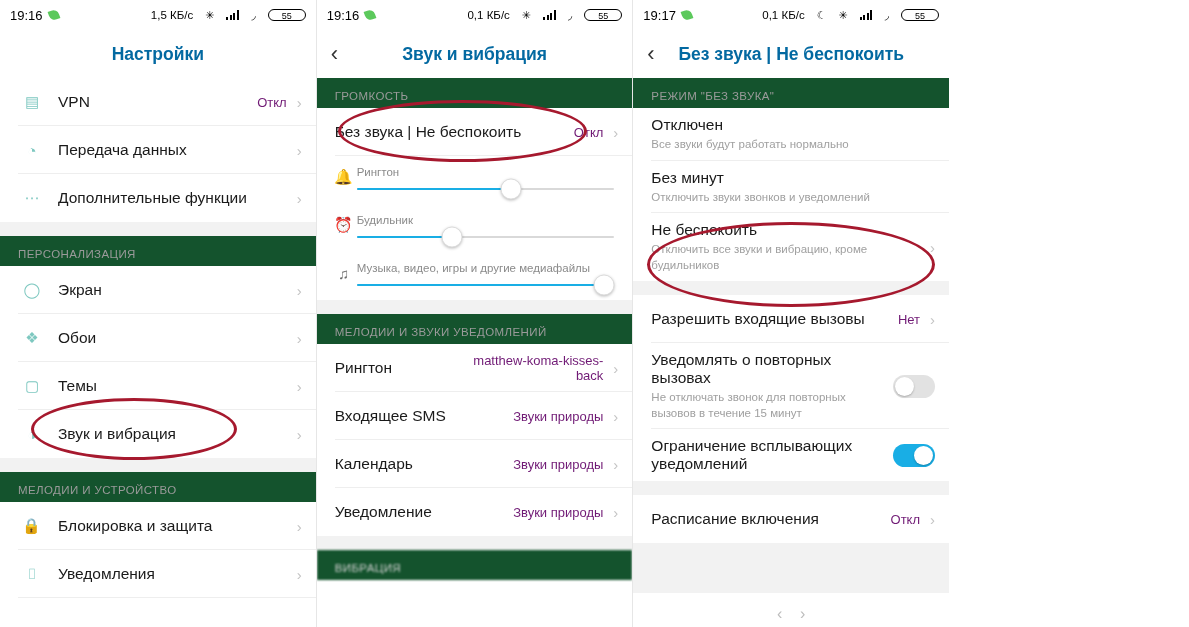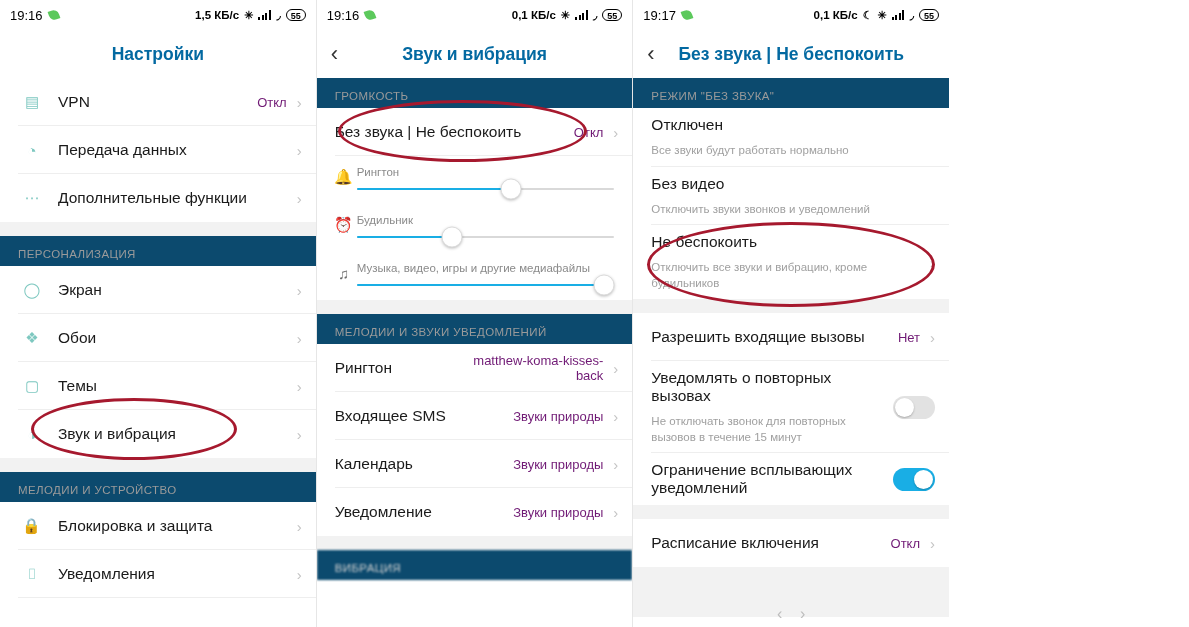--- a/index.html
+++ b/index.html
@@ -34,21 +34,21 @@
     display: flex;
     align-items: center;
     padding: 0 10px;
     font-size: 12.5px;
     color: #000;
     box-sizing: border-box;
   }
   .sb-time { font-weight: 400; font-size: 13px; }
   .sb-left-icons { display: flex; align-items: center; gap: 4px; margin-left: 6px; }
   .sb-spacer { flex: 1; }
-  .sb-right { display: flex; align-items: center; gap: 5px; font-size: 11.5px; font-weight: bold; }
+  .sb-right { display: flex; align-items: center; gap: 12px; font-size: 11.5px; }
   .leaf {
     width: 10px; height: 10px;
     background: #5cc95c;
     border-radius: 0 60% 0 60%;
     transform: rotate(-20deg);
   }
   .ic { font-size: 11px; line-height: 1; color: #000; }
   .sig {
     display: inline-block;
     width: 13px; height: 10px;
@@ -61,21 +61,21 @@
     background: #000;
     display: block;
   }
   .sig i:nth-child(1) { left: 0; height: 3px; }
   .sig i:nth-child(2) { left: 3.5px; height: 5px; }
   .sig i:nth-child(3) { left: 7px; height: 7.5px; }
   .sig i:nth-child(4) { left: 10.5px; height: 10px; }
   .batt {
     border: 1.2px solid #000;
     border-radius: 7px;
-    padding: 0 4px;
+    padding: 0 13px;
     font-size: 9px;
     line-height: 12px;
     height: 12px;
     min-width: 18px;
     text-align: center;
     box-sizing: border-box;
   }
 
   
   .titlebar {
@@ -101,21 +101,21 @@
     color: #0369a1;
   }
   .title.with-back { margin-left: -26px; }
 
   
   .section-header {
     font-size: 11.5px;
     color: #9a9a9a;
     letter-spacing: 0.4px;
     padding: 12px 18px 6px 18px;
-    background: #0c4a6e;
+    background: #14532d;
   }
   .group-gap {
     height: 14px;
     background: #f2f2f2;
   }
   .row {
     display: flex;
     align-items: center;
     min-height: 48px;
     padding: 8px 14px 8px 18px;
@@ -152,21 +152,21 @@
     max-width: 140px;
   }
   .chev {
     color: #c4c4c4;
     font-size: 15px;
     line-height: 1;
   }
   .row-sub {
     font-size: 11.5px;
     color: #a0a0a0;
-    margin-top: 9px;
+    margin-top: 3px;
     line-height: 1.35;
   }
   .row-col { flex: 1; display: flex; flex-direction: column; }
 
   
   .slider-row {
     display: flex;
     align-items: flex-end;
     padding: 10px 18px 14px 14px;
     position: relative;
@@ -499,21 +499,21 @@
 
     <div class="row">
       <div class="row-col">
         <div class="row-label">Отключен</div>
         <div class="row-sub">Все звуки будут работать нормально</div>
       </div>
       <div class="sep"></div>
     </div>
     <div class="row">
       <div class="row-col">
-        <div class="row-label">Без видео</div>
+        <div class="row-label">Без минут</div>
         <div class="row-sub">Отключить звуки звонков и уведомлений</div>
       </div>
       <div class="sep"></div>
     </div>
     <div class="row">
       <div class="row-col">
         <div class="row-label">Не беспокоить</div>
         <div class="row-sub">Отключить все звуки и вибрацию, кроме будильников</div>
       </div>
       <div class="chev">›</div>

